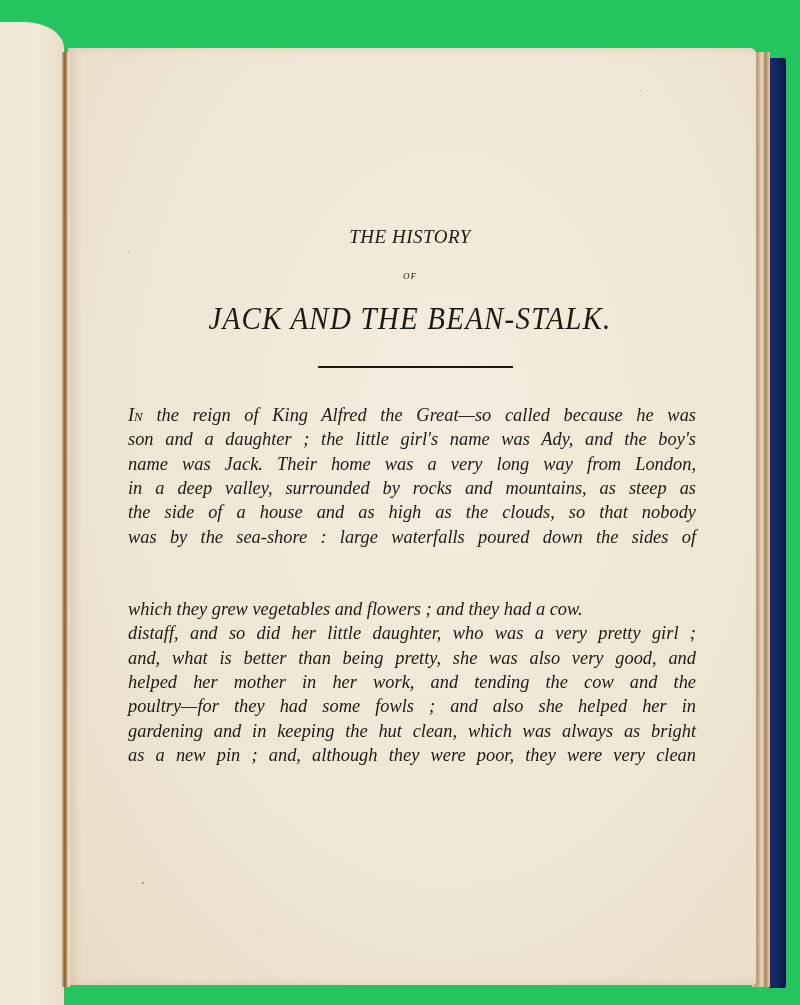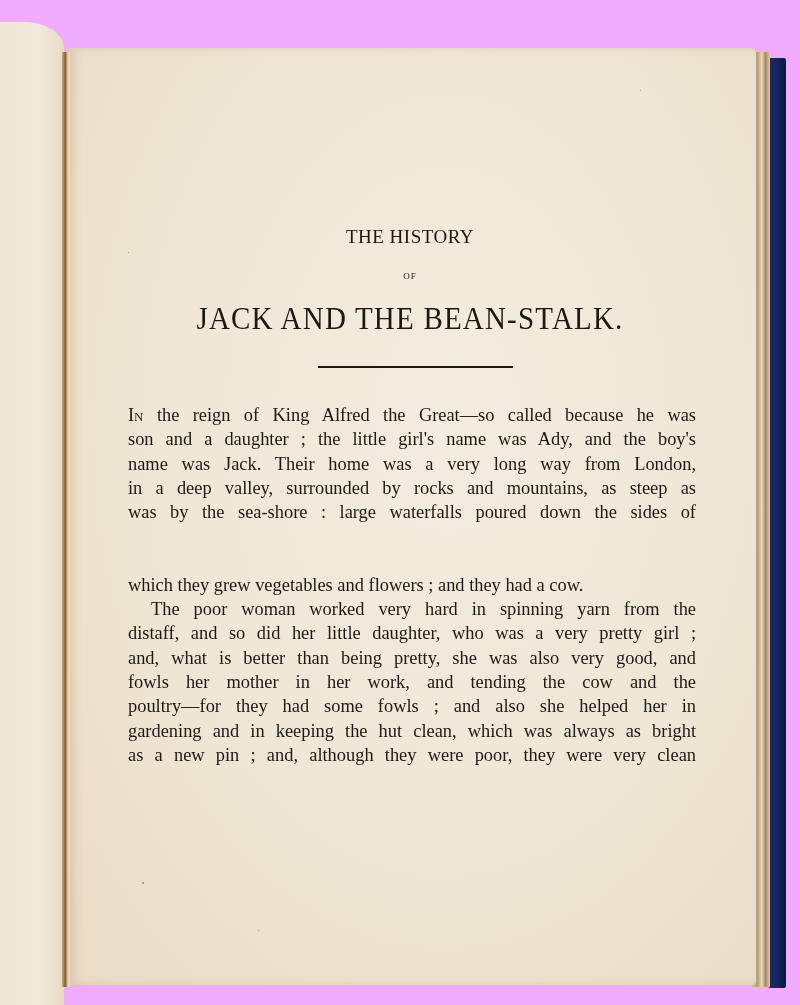--- a/index.html
+++ b/index.html
@@ -7,21 +7,22 @@
       padding: 0;
       width: 800px;
       height: 1005px;
       background: #000;
       overflow: hidden;
     }
     .scene {
       position: relative;
       width: 800px;
       height: 1005px;
-      background: #f0abfc;
+      background: #22c55e;
+      font-style: italic;
     }
     .left-page {
       position: absolute;
       left: 0;
       top: 22px;
       width: 64px;
       height: 983px;
       background: linear-gradient(90deg, #efe6d6 0%, #f1e9da 60%, #e8dcc6 100%);
       border-top-right-radius: 40px 26px;
     }
@@ -142,26 +143,26 @@
   <div class="heading-small h-history">THE HISTORY</div>
   <div class="heading-small h-of">OF</div>
   <div class="heading-small h-title">JACK AND THE BEAN-STALK.</div>
   <div class="rule"></div>
 
   <div class="body-text">
     <span class="line"><span class="smallcaps">In</span><span> the reign of King Alfred the Great—so called because he was</span></span>
     <span class="line">son and a daughter ; the little girl's name was Ady, and the boy's</span>
     <span class="line">name was Jack.   Their home was a very long way from London,</span>
     <span class="line">in a deep valley, surrounded by rocks and mountains, as steep as</span>
+    <span class="line">the side of a house and as high as the clouds, so that nobody</span>
     <span class="line">was by the sea-shore : large waterfalls poured down the sides of</span>
     <span class="line last">which they grew vegetables and flowers ; and they had a cow.</span>
-    <span class="line indent">The poor woman worked very hard in spinning yarn from the</span>
     <span class="line">distaff, and so did her little daughter, who was a very pretty girl ;</span>
     <span class="line">and, what is better than being pretty, she was also very good, and</span>
-    <span class="line">fowls her mother in her work, and tending the cow and the</span>
+    <span class="line">helped her mother in her work, and tending the cow and the</span>
     <span class="line">poultry—for they had some fowls ; and also she helped her in</span>
     <span class="line">gardening and in keeping the hut clean, which was always as bright</span>
     <span class="line">as a new pin ; and, although they were poor, they were very clean</span>
   </div>
 
   <div class="speck" style="left:142px;top:882px;"></div>
   <div class="speck" style="left:258px;top:930px;width:1px;height:1px;"></div>
   <div class="speck" style="left:128px;top:252px;width:1px;height:1px;"></div>
   <div class="speck" style="left:640px;top:90px;width:1px;height:1px;"></div>
 </div>

